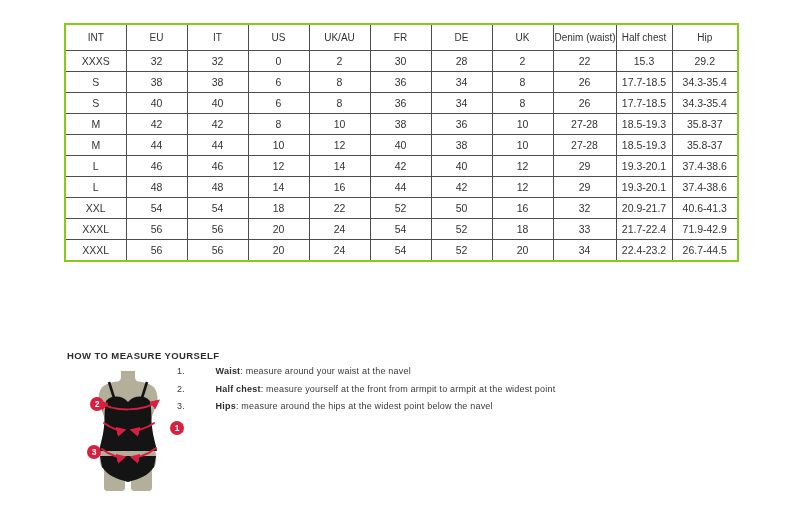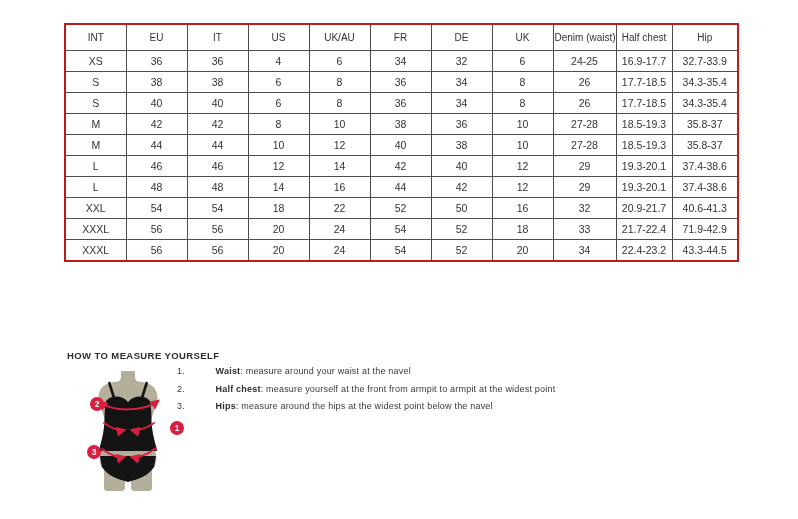--- a/index.html
+++ b/index.html
@@ -10,21 +10,21 @@
     font-family:"Liberation Sans", sans-serif;
     overflow:hidden;
   }
 
   
   .size-table{
     position:absolute;left:64px;top:23px;
     width:673px;
     border-collapse:collapse;
     table-layout:fixed;
-    border:2px solid #b91c1c;
+    border:2px solid #84cc16;
   }
   .size-table th,.size-table td{
     border:1px solid #4d4d4d;
     text-align:center;
     vertical-align:middle;
     color:#333333;
     padding:0 1px;
     white-space:nowrap;
     overflow:hidden;
   }
@@ -98,31 +98,31 @@
           <th>FR</th>
           <th>DE</th>
           <th>UK</th>
           <th>Denim (waist)</th>
           <th>Half chest</th>
           <th>Hip</th>
         </tr>
     </thead>
     <tbody>
         <tr>
-          <td>XS</td>
-          <td>36</td>
-          <td>36</td>
-          <td>4</td>
-          <td>6</td>
-          <td>34</td>
+          <td>XXXS</td>
           <td>32</td>
-          <td>6</td>
-          <td>24-25</td>
-          <td>16.9-17.7</td>
-          <td>32.7-33.9</td>
+          <td>32</td>
+          <td>0</td>
+          <td>2</td>
+          <td>30</td>
+          <td>28</td>
+          <td>2</td>
+          <td>22</td>
+          <td>15.3</td>
+          <td>29.2</td>
         </tr>
         <tr>
           <td>S</td>
           <td>38</td>
           <td>38</td>
           <td>6</td>
           <td>8</td>
           <td>36</td>
           <td>34</td>
           <td>8</td>
@@ -225,21 +225,21 @@
           <td>XXXL</td>
           <td>56</td>
           <td>56</td>
           <td>20</td>
           <td>24</td>
           <td>54</td>
           <td>52</td>
           <td>20</td>
           <td>34</td>
           <td>22.4-23.2</td>
-          <td>43.3-44.5</td>
+          <td>26.7-44.5</td>
         </tr>
       </tbody>
   </table>
 
   <div class="measure-title">HOW TO MEASURE YOURSELF</div>
 
   <div class="measure-list">
       <div class="measure-item"><span>1. </span><b>Waist</b><span>: measure around your waist at the navel</span></div>
       <div class="measure-item"><span>2. </span><b>Half chest</b><span>: measure yourself at the front from armpit to armpit at the widest point</span></div>
       <div class="measure-item"><span>3. </span><b>Hips</b><span>: measure around the hips at the widest point below the navel</span></div>

